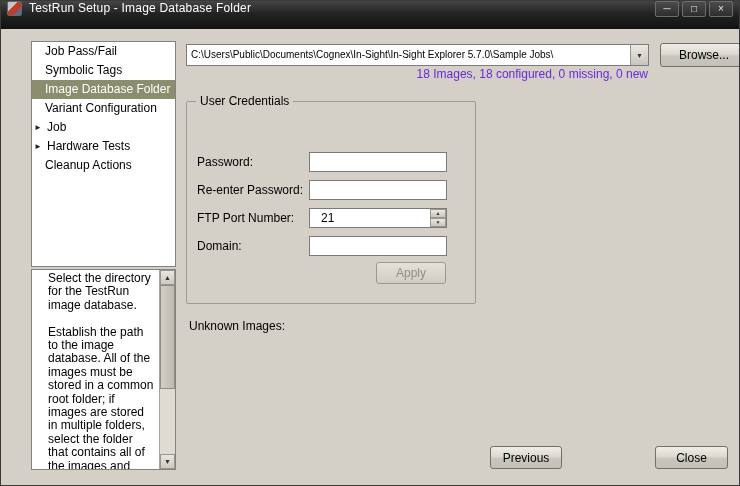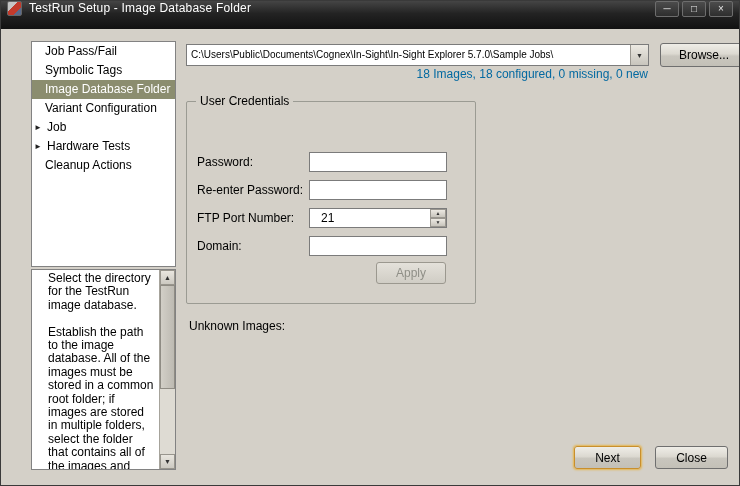--- a/index.html
+++ b/index.html
@@ -91,21 +91,21 @@
     border:1px solid #6f6f6f; border-radius:3px; cursor:default;
   }
   .btn-browse { left:659px; top:42px; width:88px; height:24px; }
   .btn-apply  { left:189px; top:160px; width:70px; height:22px; color:#8f8f87; border-color:#9b988f;
                 background:linear-gradient(#e4e1da,#d0cdc5); }
   .btn-previous { left:489px; top:445px; width:72px; height:23px; }
   .btn-next     { left:573px; top:445px; width:67px; height:23px;
                   border:1px solid #c98f2c; box-shadow:0 0 2px 1px #e5b54e; }
   .btn-close    { left:654px; top:445px; width:73px; height:23px; }
   
-  .status-text { position:absolute; left:185px; top:66px; width:462px; text-align:right; font-size:12px; color:#0369a1; }
+  .status-text { position:absolute; left:185px; top:66px; width:462px; text-align:right; font-size:12px; color:#6d28d9; }
   .group {
     position:absolute; left:185px; top:100px; width:290px; height:203px;
     border:1px solid #9b9b93; border-radius:2px;
   }
   .group-title {
     position:absolute; top:-8px; left:9px; background:#d4d0c8; padding:0 4px; font-size:12px; color:#000;
   }
   .field-row { position:absolute; left:0; width:100%; height:20px; }
   .field-label { position:absolute; left:10px; font-size:12px; line-height:20px; color:#000; white-space:nowrap; }
   .row1 { top:22px; } .row2 { top:50px; } .row3 { top:78px; } .row4 { top:106px; } .row5 { top:134px; }
@@ -197,16 +197,16 @@
     <div class="field-row row5">
       <span class="field-label">Domain:</span>
       <input class="txt-input" type="text" value="" style="">
     </div>
 
     <button class="btn btn-apply" disabled="">Apply</button>
   </div>
 
   <span class="unknown-label">Unknown Images:</span>
 
-  <button class="btn btn-next">Next</button>
+  <button class="btn btn-previous">Previous</button>
   <button class="btn btn-close">Close</button>
 
 </div>
 
 </body></html>

